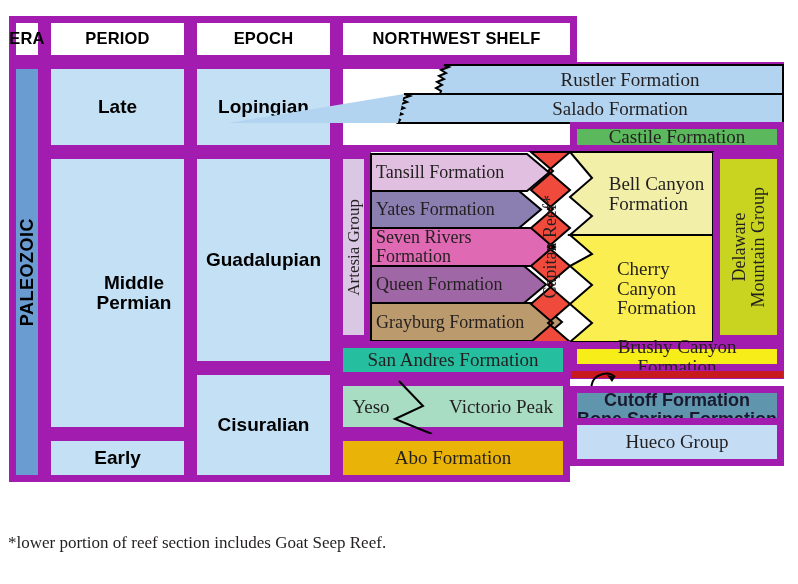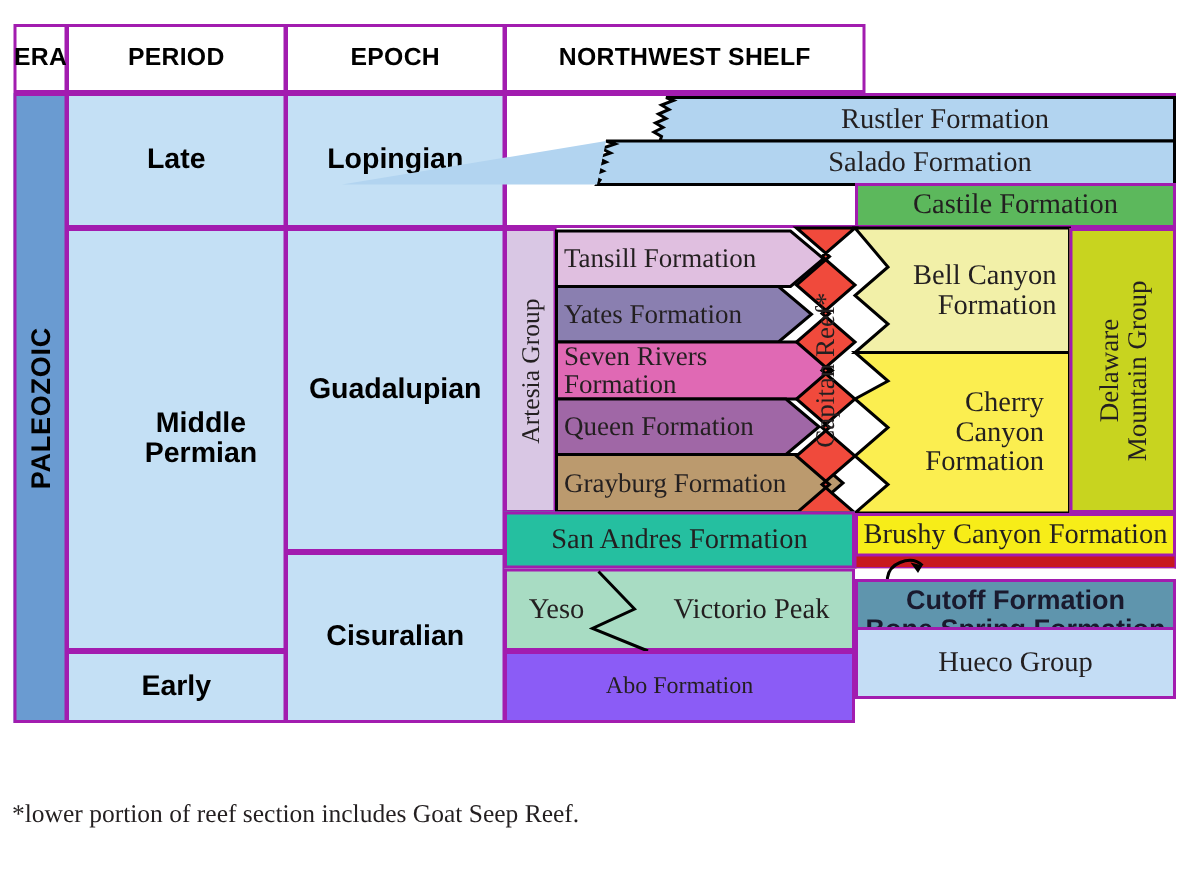--- a/index.html
+++ b/index.html
@@ -3,36 +3,36 @@
 <meta charset="utf-8">
 <title>Permian Basin Stratigraphic Chart</title>
 <style>
   html,body{margin:0;padding:0;background:#ffffff;}
   body{
     font-family:"Liberation Sans", sans-serif;
     width:798px;height:584px;overflow:hidden;position:relative;
   }
   #chart{position:absolute;left:0;top:0;width:798px;height:584px;}
 
-  .box{position:absolute;box-sizing:border-box;border:2px solid #a21caf;
+  .box{position:absolute;box-sizing:border-box;border:7px solid #a21caf;
        display:flex;align-items:center;justify-content:center;text-align:center;
        line-height:1.05;}
   .serif{font-family:"Liberation Serif", serif;color:#231f20;}
   .sans{font-family:"Liberation Sans", sans-serif;font-weight:bold;color:#000;}
 
   .hdr{font-family:"Liberation Sans",sans-serif;font-weight:bold;font-size:16.5px;
        letter-spacing:.2px;background:#fff;color:#000;}
 
   .vert{writing-mode:vertical-rl;transform:rotate(180deg);}
 
   .era{background:#6a9bd1;}
   .lblue{background:#c4e0f5;}
 
   .nameplate{position:absolute;display:flex;align-items:center;
-             justify-content:center;text-align:right;line-height:1.05;
+             justify-content:center;text-align:left;line-height:1.05;
              font-family:"Liberation Serif",serif;color:#231f20;pointer-events:none;}
 
   svg{position:absolute;left:0;top:0;overflow:visible;}
 
   .footnote{position:absolute;left:8px;top:533px;width:600px;
             font-family:"Liberation Serif",serif;font-size:17px;color:#231f20;}
 </style>
 </head>
 <body>
 
@@ -180,21 +180,21 @@
     <path d="M 399,381 L 423,406 L 395,419 L 432,434" fill="none" stroke="#000" stroke-width="2" stroke-linejoin="miter"></path>
   </svg>
   <div class="nameplate" style="left:343px;top:392px;width:56px;height:30px;font-size:19px;">Yeso</div>
   <div class="nameplate" style="left:436px;top:392px;width:130px;height:30px;font-size:19px;">Victorio Peak</div>
 
   <div class="box" style="left:570px;top:386px;width:214px;height:48px;background:#5f95ad;flex-direction:column;">
     <span class="sans" style="font-size:18px;color:#1a1a2e;">Cutoff Formation</span>
     <span class="sans" style="font-size:18px;color:#1a1a2e;">Bone Spring Formation</span>
   </div>
 
-  <div class="box serif" style="left:336px;top:434px;width:234px;height:48px;background:#8b5cf6;font-size:16px;">
+  <div class="box serif" style="left:336px;top:434px;width:234px;height:48px;background:#eab308;font-size:19px;">
     <span>Abo Formation</span>
   </div>
   <div class="box serif" style="left:570px;top:418px;width:214px;height:48px;background:#c4ddf5;font-size:19px;">
     <span>Hueco Group</span>
   </div>
 
 
   <div class="footnote">*lower portion of reef section includes Goat Seep Reef.</div>
 
 </div>

